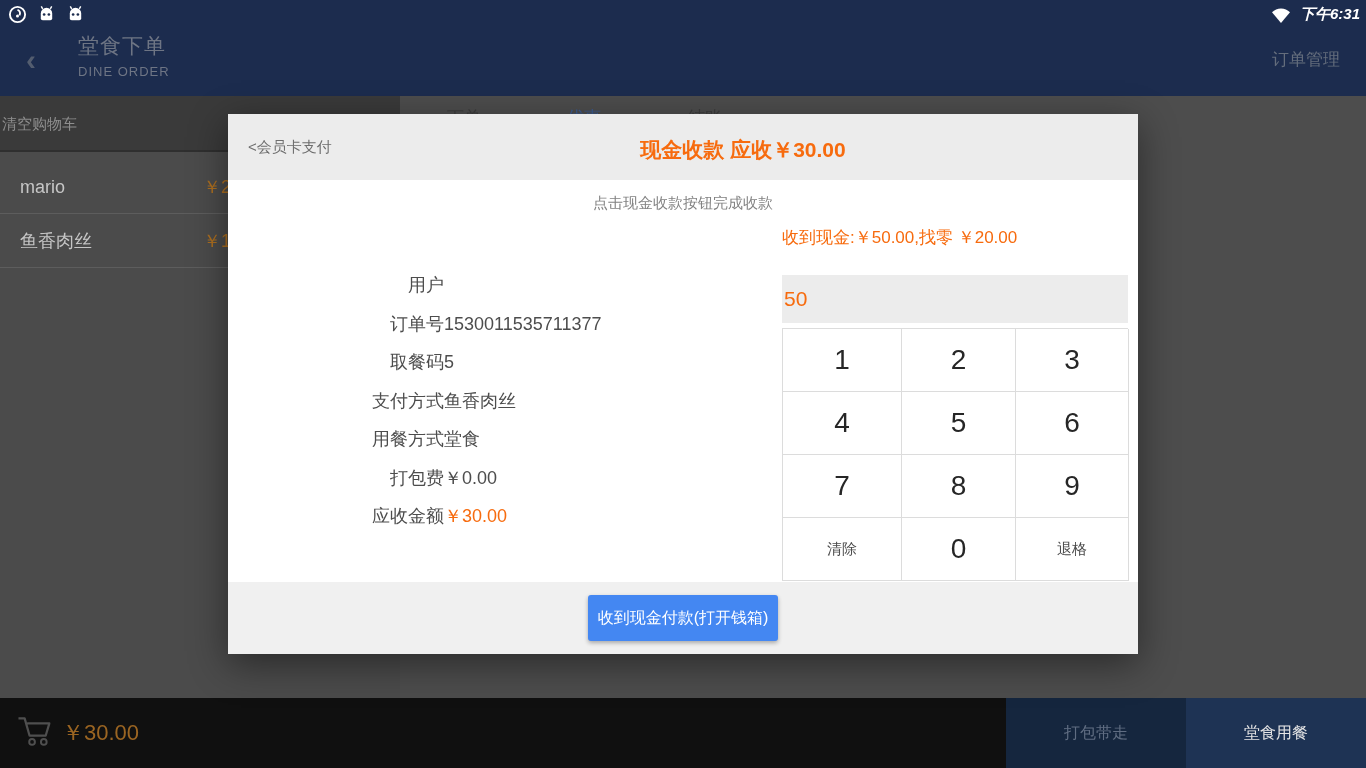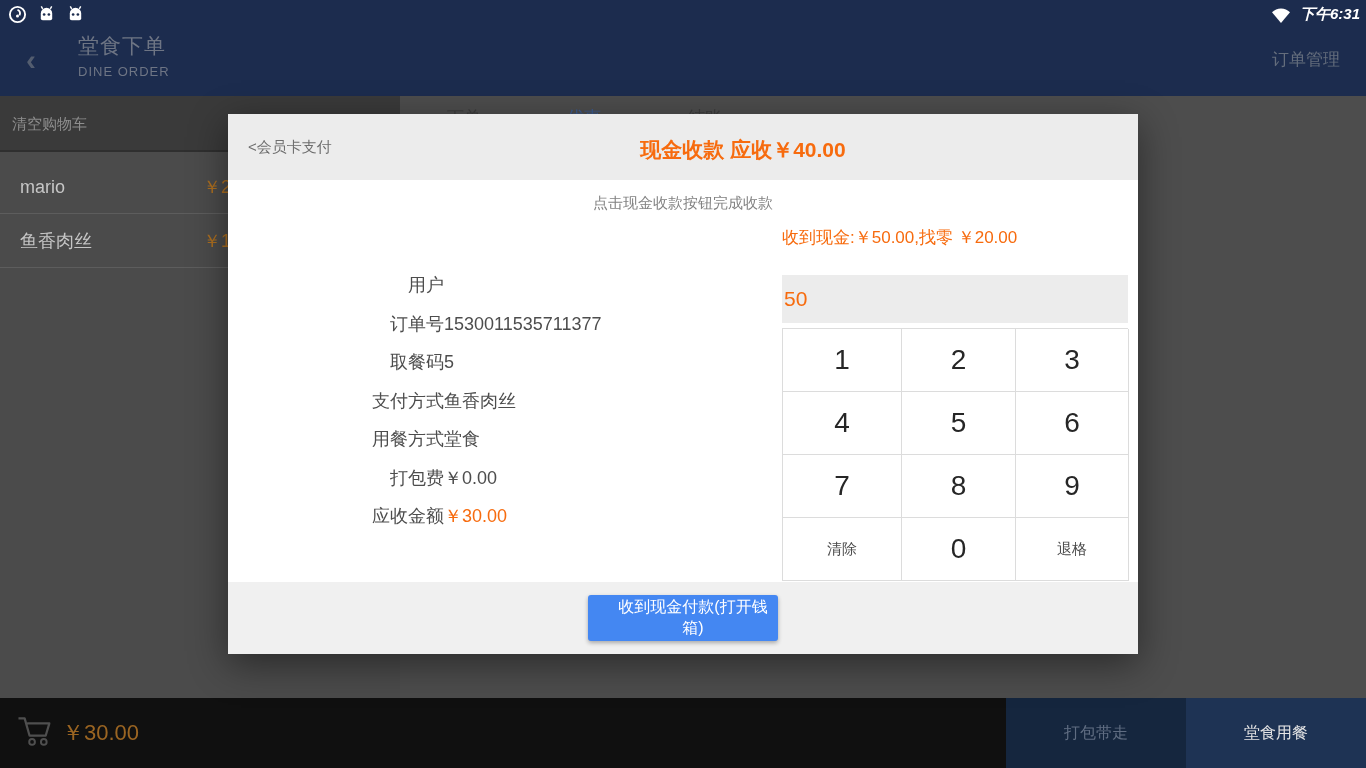--- a/index.html
+++ b/index.html
@@ -15,21 +15,21 @@
   
   .appheader { position:absolute; left:0; top:28px; width:1366px; height:68px; background:#1c2c4e; z-index:5; }
   .back-chevron { position:absolute; left:26px; top:12px; font-size:30px; color:#535d6f; font-weight:bold; line-height:40px; }
   .header-titles { position:absolute; left:78px; top:4px; }
   .header-title { font-size:21px; color:#6e7584; letter-spacing:1px; }
   .header-sub { font-size:13px; color:#6e7584; margin-top:4px; letter-spacing:1px; }
   .order-manage { position:absolute; right:26px; top:20px; font-size:17px; color:#646d7c; }
 
   
   .left-panel { position:absolute; left:0; top:96px; width:400px; height:602px; background:#4b4b4b; }
-  .clear-row { height:56px; line-height:56px; background:#3a3a3a; border-bottom:2px solid #2f2f2f; padding-left:12px; font-size:15px; color:#8e8e8e; }
+  .clear-row { height:56px; line-height:56px; background:#3a3a3a; border-bottom:2px solid #2f2f2f; padding-left:2px; font-size:15px; color:#8e8e8e; }
   .cart-list { margin-top:8px; }
   .cart-item { position:relative; height:54px; border-bottom:1px solid #5d5d5d; }
   .cart-item-name { position:absolute; left:20px; top:0; line-height:54px; font-size:18px; color:#c6c6c6; }
   .cart-item-price { position:absolute; left:203px; top:0; line-height:54px; font-size:18px; color:#ad6f20; }
 
   
   .main-bg { position:absolute; left:400px; top:96px; width:966px; height:602px; background:#4d4d4d; overflow:hidden; }
   .bg-tab { position:absolute; top:10px; font-size:17px; }
   .bg-tab.t1 { left:47px;  color:#3c3c3c; }
   .bg-tab.t2 { left:167px; color:#3b5c94; }
@@ -57,21 +57,21 @@
   .info-val.orange { color:#f76b0e; }
 
   .right-col { position:absolute; left:554px; top:112px; width:346px; }
   .cash-line { font-size:17px; color:#f76b0e; height:24px; }
   .amt-input { margin-top:25px; height:48px; background:#ececec; line-height:48px; padding-left:2px; font-size:21px; color:#f76b0e; cursor:text; }
   .numpad { margin-top:5px; display:grid; grid-template-columns:119px 114px 113px; grid-auto-rows:63px; border-top:1px solid #dcdcdc; border-left:1px solid #dcdcdc; }
   .key { background:#ffffff; border-right:1px solid #dcdcdc; border-bottom:1px solid #dcdcdc; display:flex; align-items:center; justify-content:center; font-size:28px; color:#262626; cursor:pointer; }
   .key.fn { font-size:15px; color:#4a4a4a; }
 
   .m-footer { position:absolute; left:0; right:0; bottom:0; height:72px; background:#f0f0f0; display:flex; align-items:center; justify-content:center; }
-  .confirm-btn { width:190px; height:46px; background:#4487f2; border:none; border-radius:3px; color:#ffffff; font-size:16px; font-family:"Liberation Sans",sans-serif; box-shadow:0 2px 4px rgba(0,0,0,0.3); cursor:pointer;padding-left:20px; }
+  .confirm-btn { width:190px; height:46px; background:#4487f2; border:none; border-radius:3px; color:#ffffff; font-size:16px; font-family:"Liberation Sans",sans-serif; box-shadow:0 2px 4px rgba(0,0,0,0.3); cursor:pointer; }
 </style>
 </head>
 <body>
 
 <div class="screen">
 
   <div class="statusbar">
     <div class="sb-left">
       <svg width="19" height="19" viewBox="0 0 20 20">
         <circle cx="10" cy="10" r="8" fill="none" stroke="#ffffff" stroke-width="2"></circle>
@@ -137,21 +137,21 @@
       <circle cx="22.5" cy="25" r="2.3" fill="none" stroke="#4f4f4f" stroke-width="1.6"></circle>
     </svg>
     <span class="cart-total">￥30.00</span>
     <div class="bb-btn btn-takeout">打包带走</div>
     <div class="bb-btn btn-dinein">堂食用餐</div>
   </div>
 
   <div class="modal">
     <div class="m-header">
       <span class="back-link">&lt;会员卡支付</span>
-      <div class="m-title">现金收款 应收￥40.00</div>
+      <div class="m-title">现金收款 应收￥30.00</div>
     </div>
     <div class="m-sub">点击现金收款按钮完成收款</div>
 
     <div class="info">
       <div class="info-row">
         <div class="info-lbl">用户</div>
         <div class="info-val"></div>
       </div>
       <div class="info-row">
         <div class="info-lbl">订单号</div>

